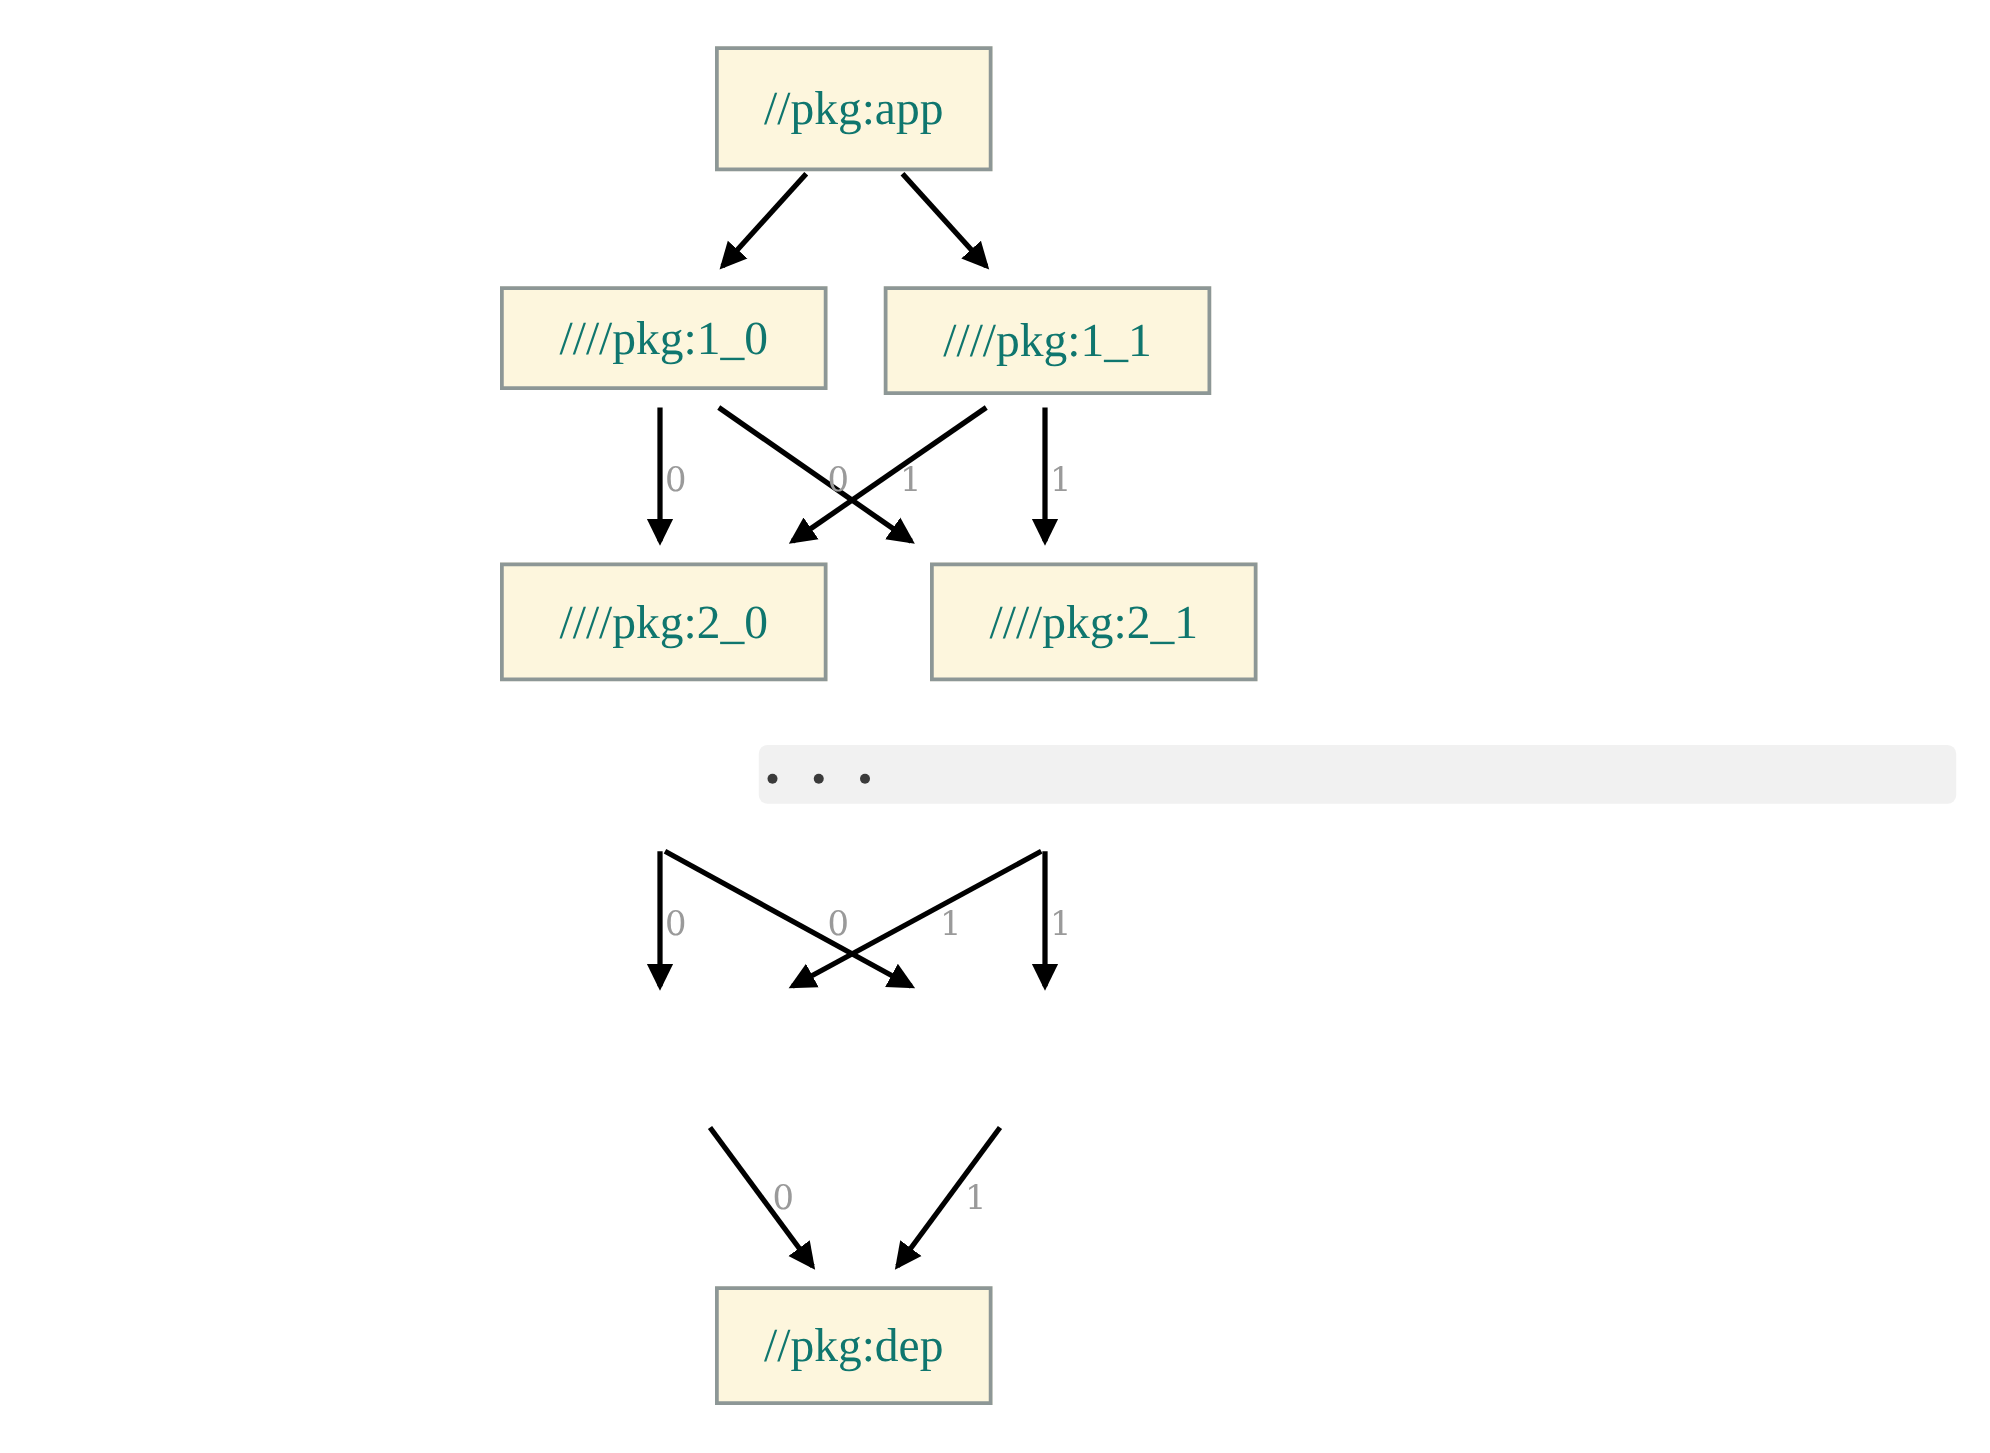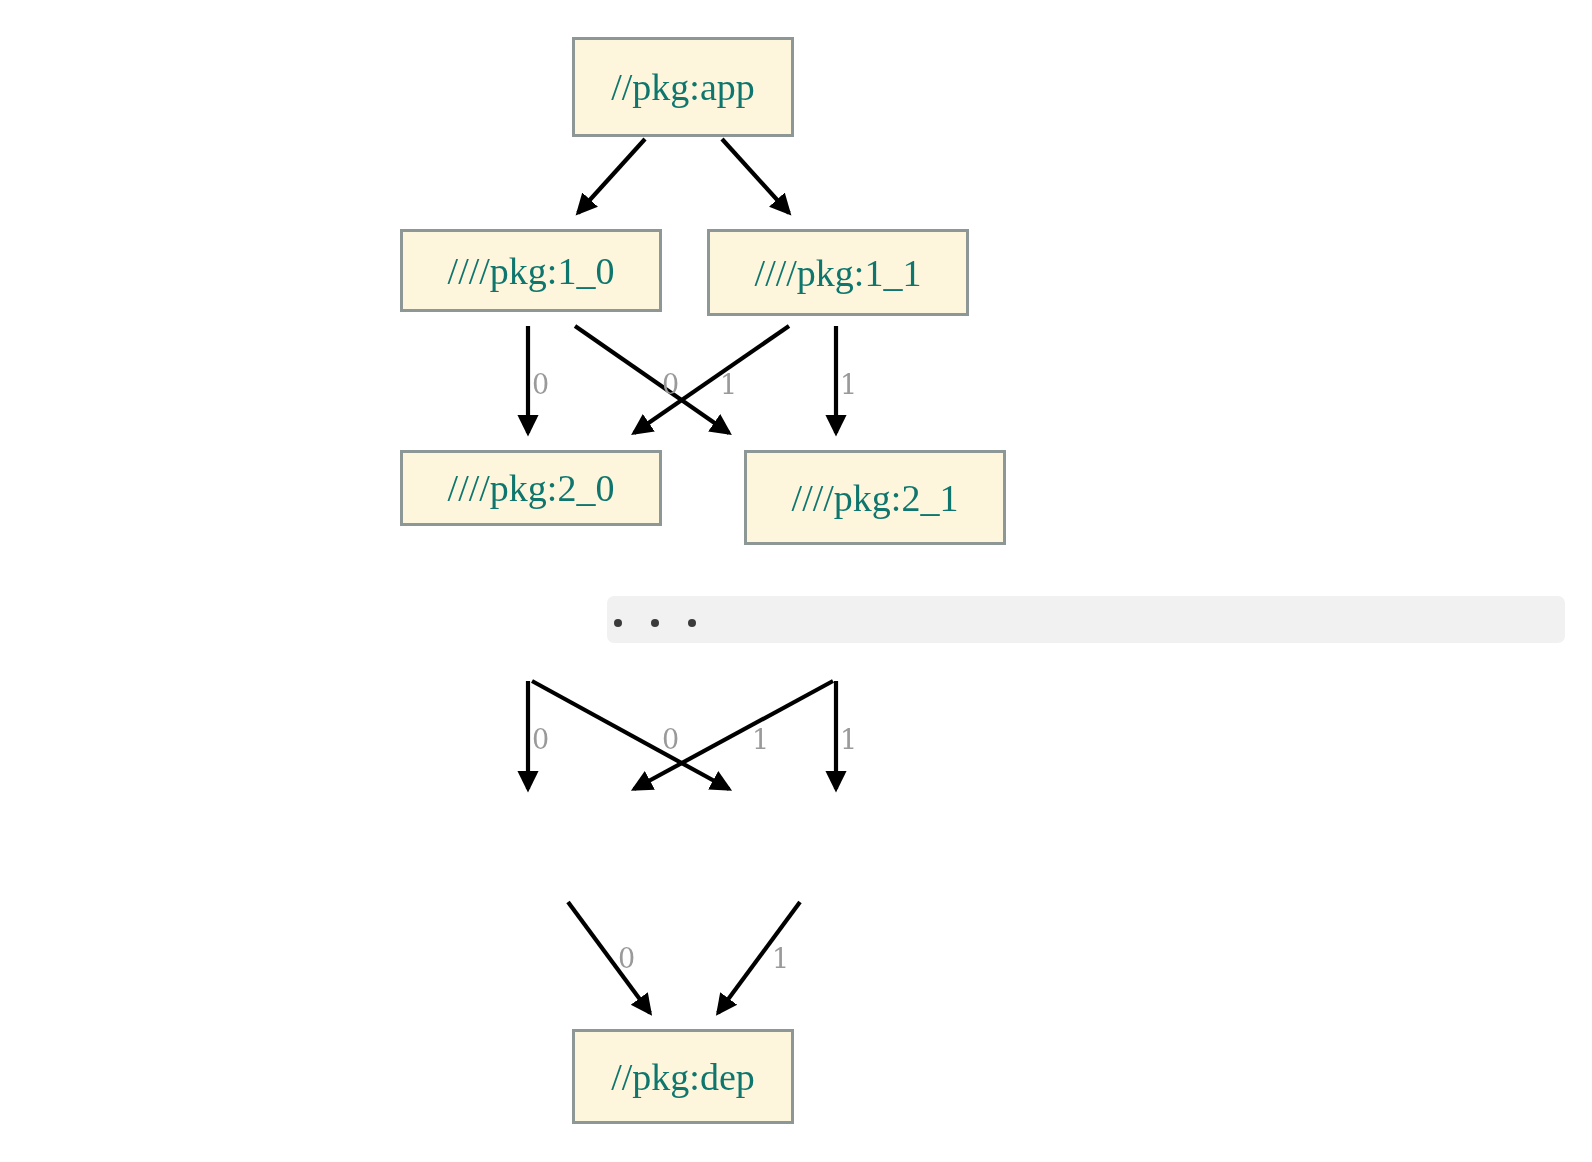--- a/index.html
+++ b/index.html
@@ -112,21 +112,21 @@
   </div>
 
   <div class="node-box" style="left:400px; top:229px; width:262px; height:83px;">
     <span class="node-label">////pkg:1_0</span>
   </div>
 
   <div class="node-box" style="left:707px; top:229px; width:262px; height:87px;">
     <span class="node-label">////pkg:1_1</span>
   </div>
 
-  <div class="node-box" style="left:400px; top:450px; width:262px; height:76px;">
+  <div class="node-box" style="left:400px; top:450px; width:262px; height:95px;">
     <span class="node-label">////pkg:2_0</span>
   </div>
 
   <div class="node-box" style="left:744px; top:450px; width:262px; height:95px;">
     <span class="node-label">////pkg:2_1</span>
   </div>
 
 
 
   <div class="node-box" style="left:572px; top:1029px; width:222px; height:95px;">

